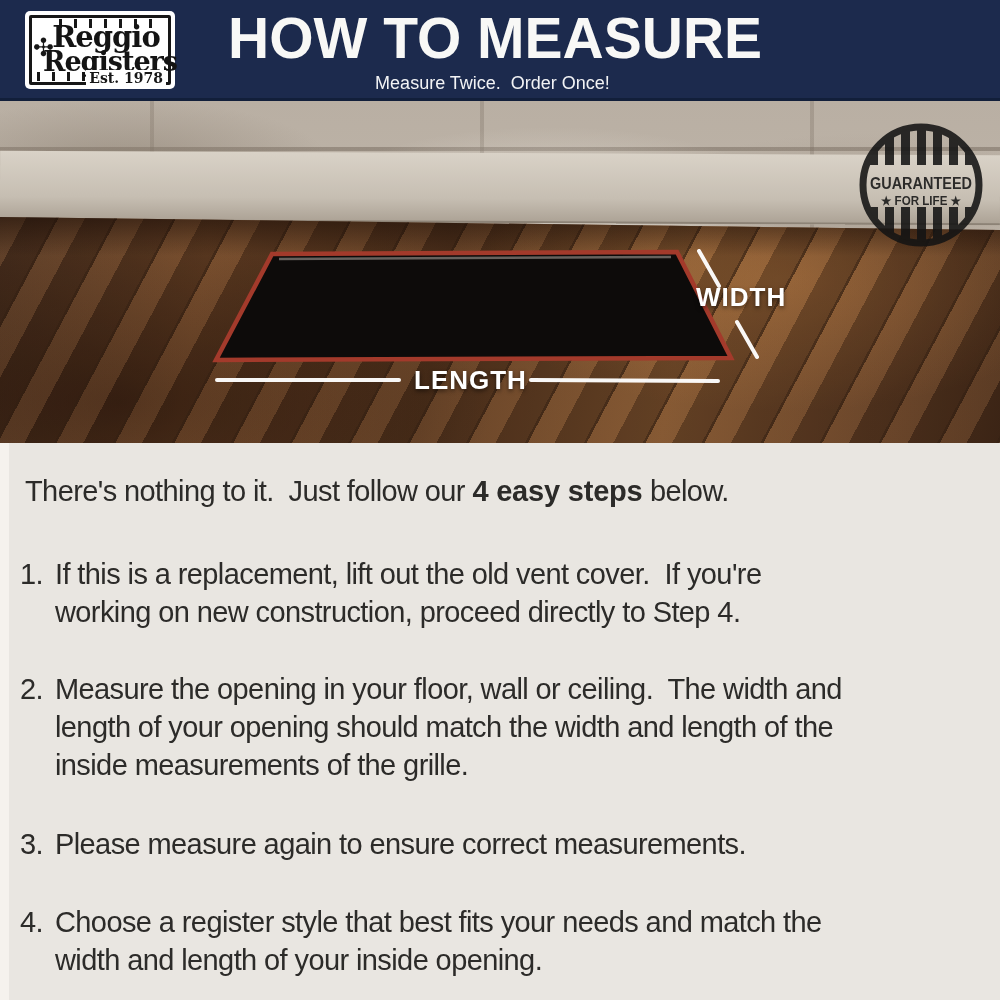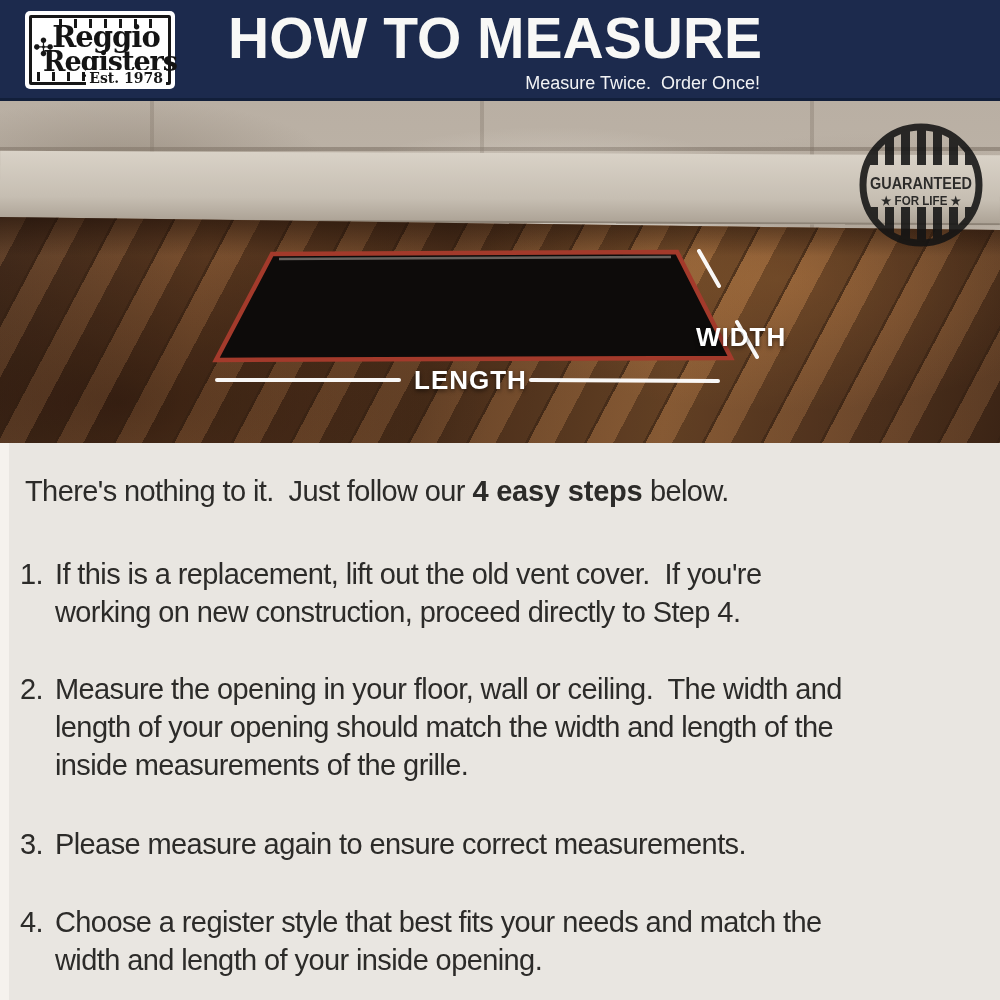--- a/index.html
+++ b/index.html
@@ -33,21 +33,21 @@
     position:absolute;right:9px;bottom:3px;background:#ffffff;padding:0 3px;
     font-family:"DejaVu Serif",serif;font-weight:700;font-size:14px;color:#171717;
   }
   .title-wrap{position:absolute;left:225px;top:3px;width:535px;text-align:center;}
   .title{
     margin:3px;color:#f8f8f6;font-size:57px;line-height:64px;font-weight:700;
     letter-spacing:0;white-space:pre;
   }
   .subtitle{
     color:#f2f3f5;font-size:18px;line-height:20px;font-weight:400;
-    text-align:right;margin-top:2px;white-space:pre;
+    text-align:center;margin-top:2px;white-space:pre;
   }
 
   
   .photo{position:absolute;left:0;top:101px;width:1000px;height:342px;overflow:hidden;}
   .wall{
     position:absolute;inset:0;
     background:
       radial-gradient(300px 90px at 12% 18%, rgba(136,124,110,.55), transparent 70%),
       radial-gradient(340px 110px at 55% 30%, rgba(242,238,230,.5), transparent 70%),
       radial-gradient(320px 100px at 86% 30%, rgba(150,138,124,.45), transparent 70%),
@@ -70,21 +70,21 @@
       repeating-linear-gradient(118deg, rgba(255,196,130,.09) 0 26px, rgba(0,0,0,.2) 26px 52px),
       radial-gradient(440px 190px at 78% 52%, rgba(190,126,66,.38), rgba(0,0,0,0) 70%),
       radial-gradient(520px 230px at 12% 88%, rgba(36,16,7,.55), rgba(0,0,0,0) 72%),
       linear-gradient(100deg,#4e3220 0%,#6e4527 22%,#59371f 45%,#7a4f2c 68%,#5d3a22 88%,#4a2d1a 100%);
   }
   .overlay{position:absolute;left:0;top:0;width:1000px;height:342px;}
   .measure-label{
     position:absolute;color:#ffffff;font-weight:700;font-size:26px;letter-spacing:1px;
     text-shadow:0 2px 4px rgba(0,0,0,.55);white-space:pre;
   }
-  .measure-label.width{left:696px;top:181px;margin-top:40px;}
+  .measure-label.width{left:696px;top:181px;}
   .measure-label.length{left:414px;top:264px;}
   .badge{position:absolute;left:855px;top:18px;width:132px;height:132px;opacity:.88;}
   .badge text{font-family:"Liberation Sans",sans-serif;font-weight:700;fill:#161616;}
 
   
   .bodytext{
     position:absolute;left:0;top:443px;width:991px;height:557px;
     background:var(--body_bg,#e9e6e1);color:var(--text,#2c2b29);
     font-size:29px;letter-spacing:-0.6px;
   }

